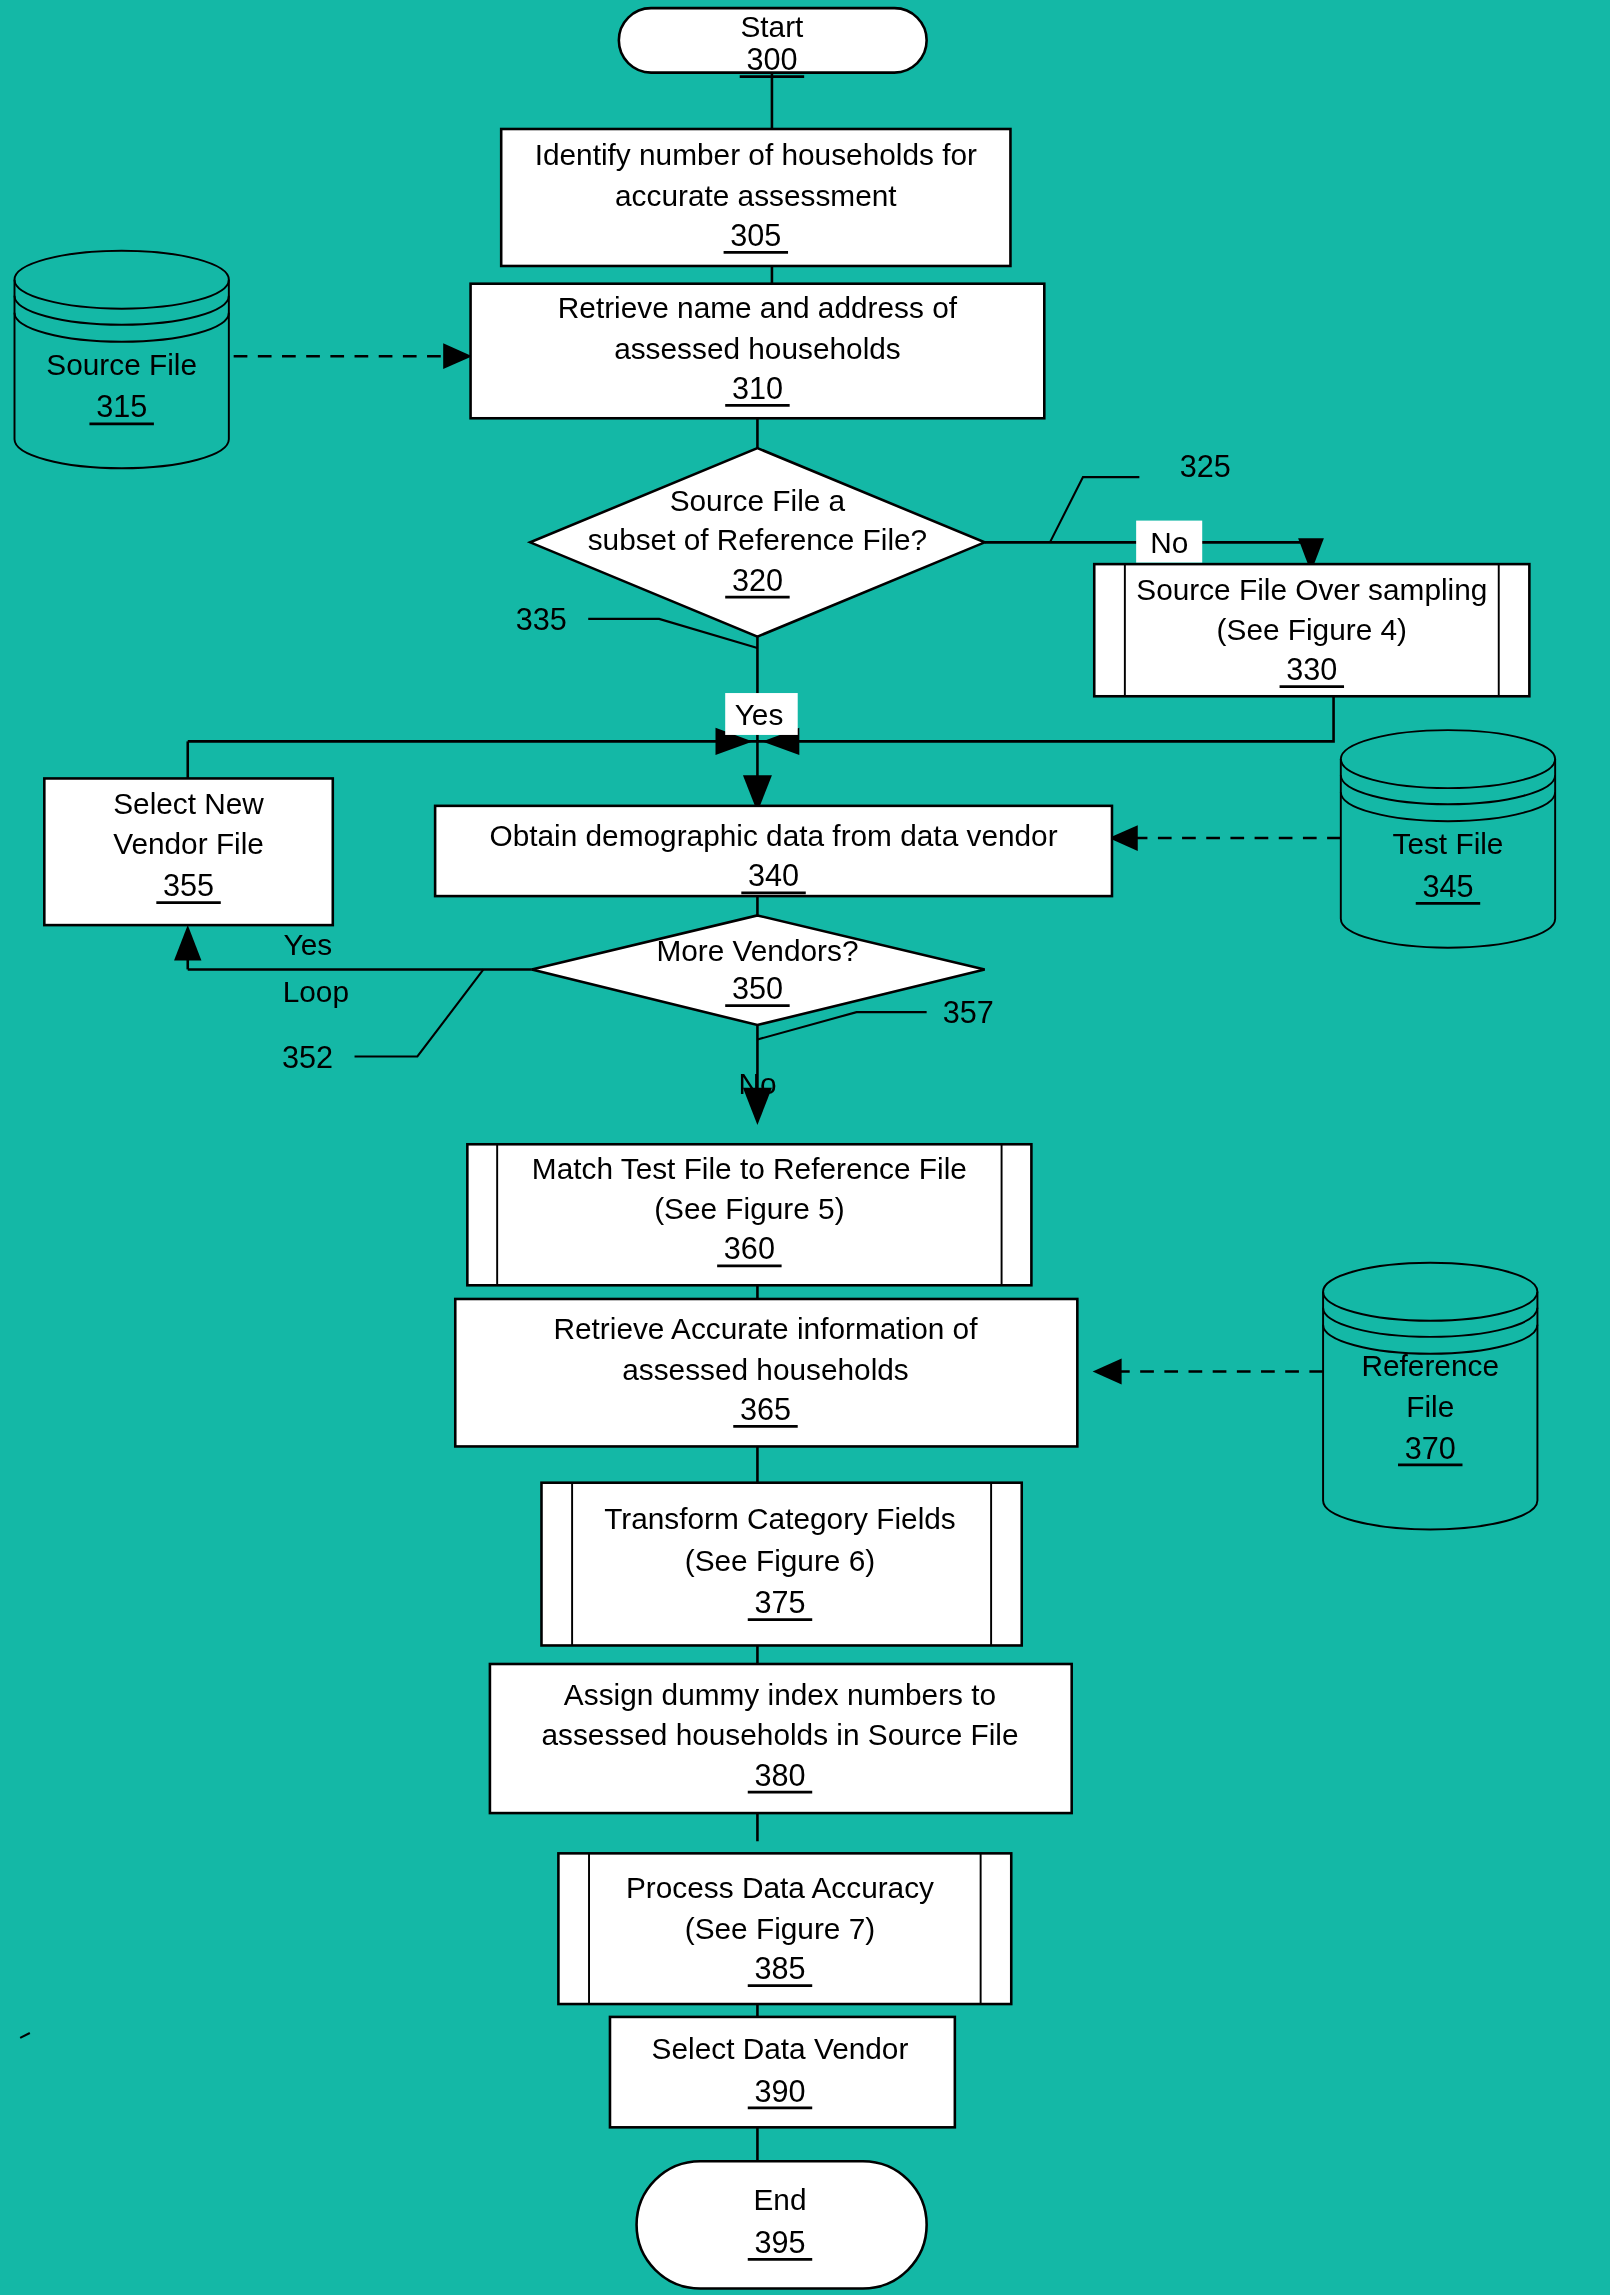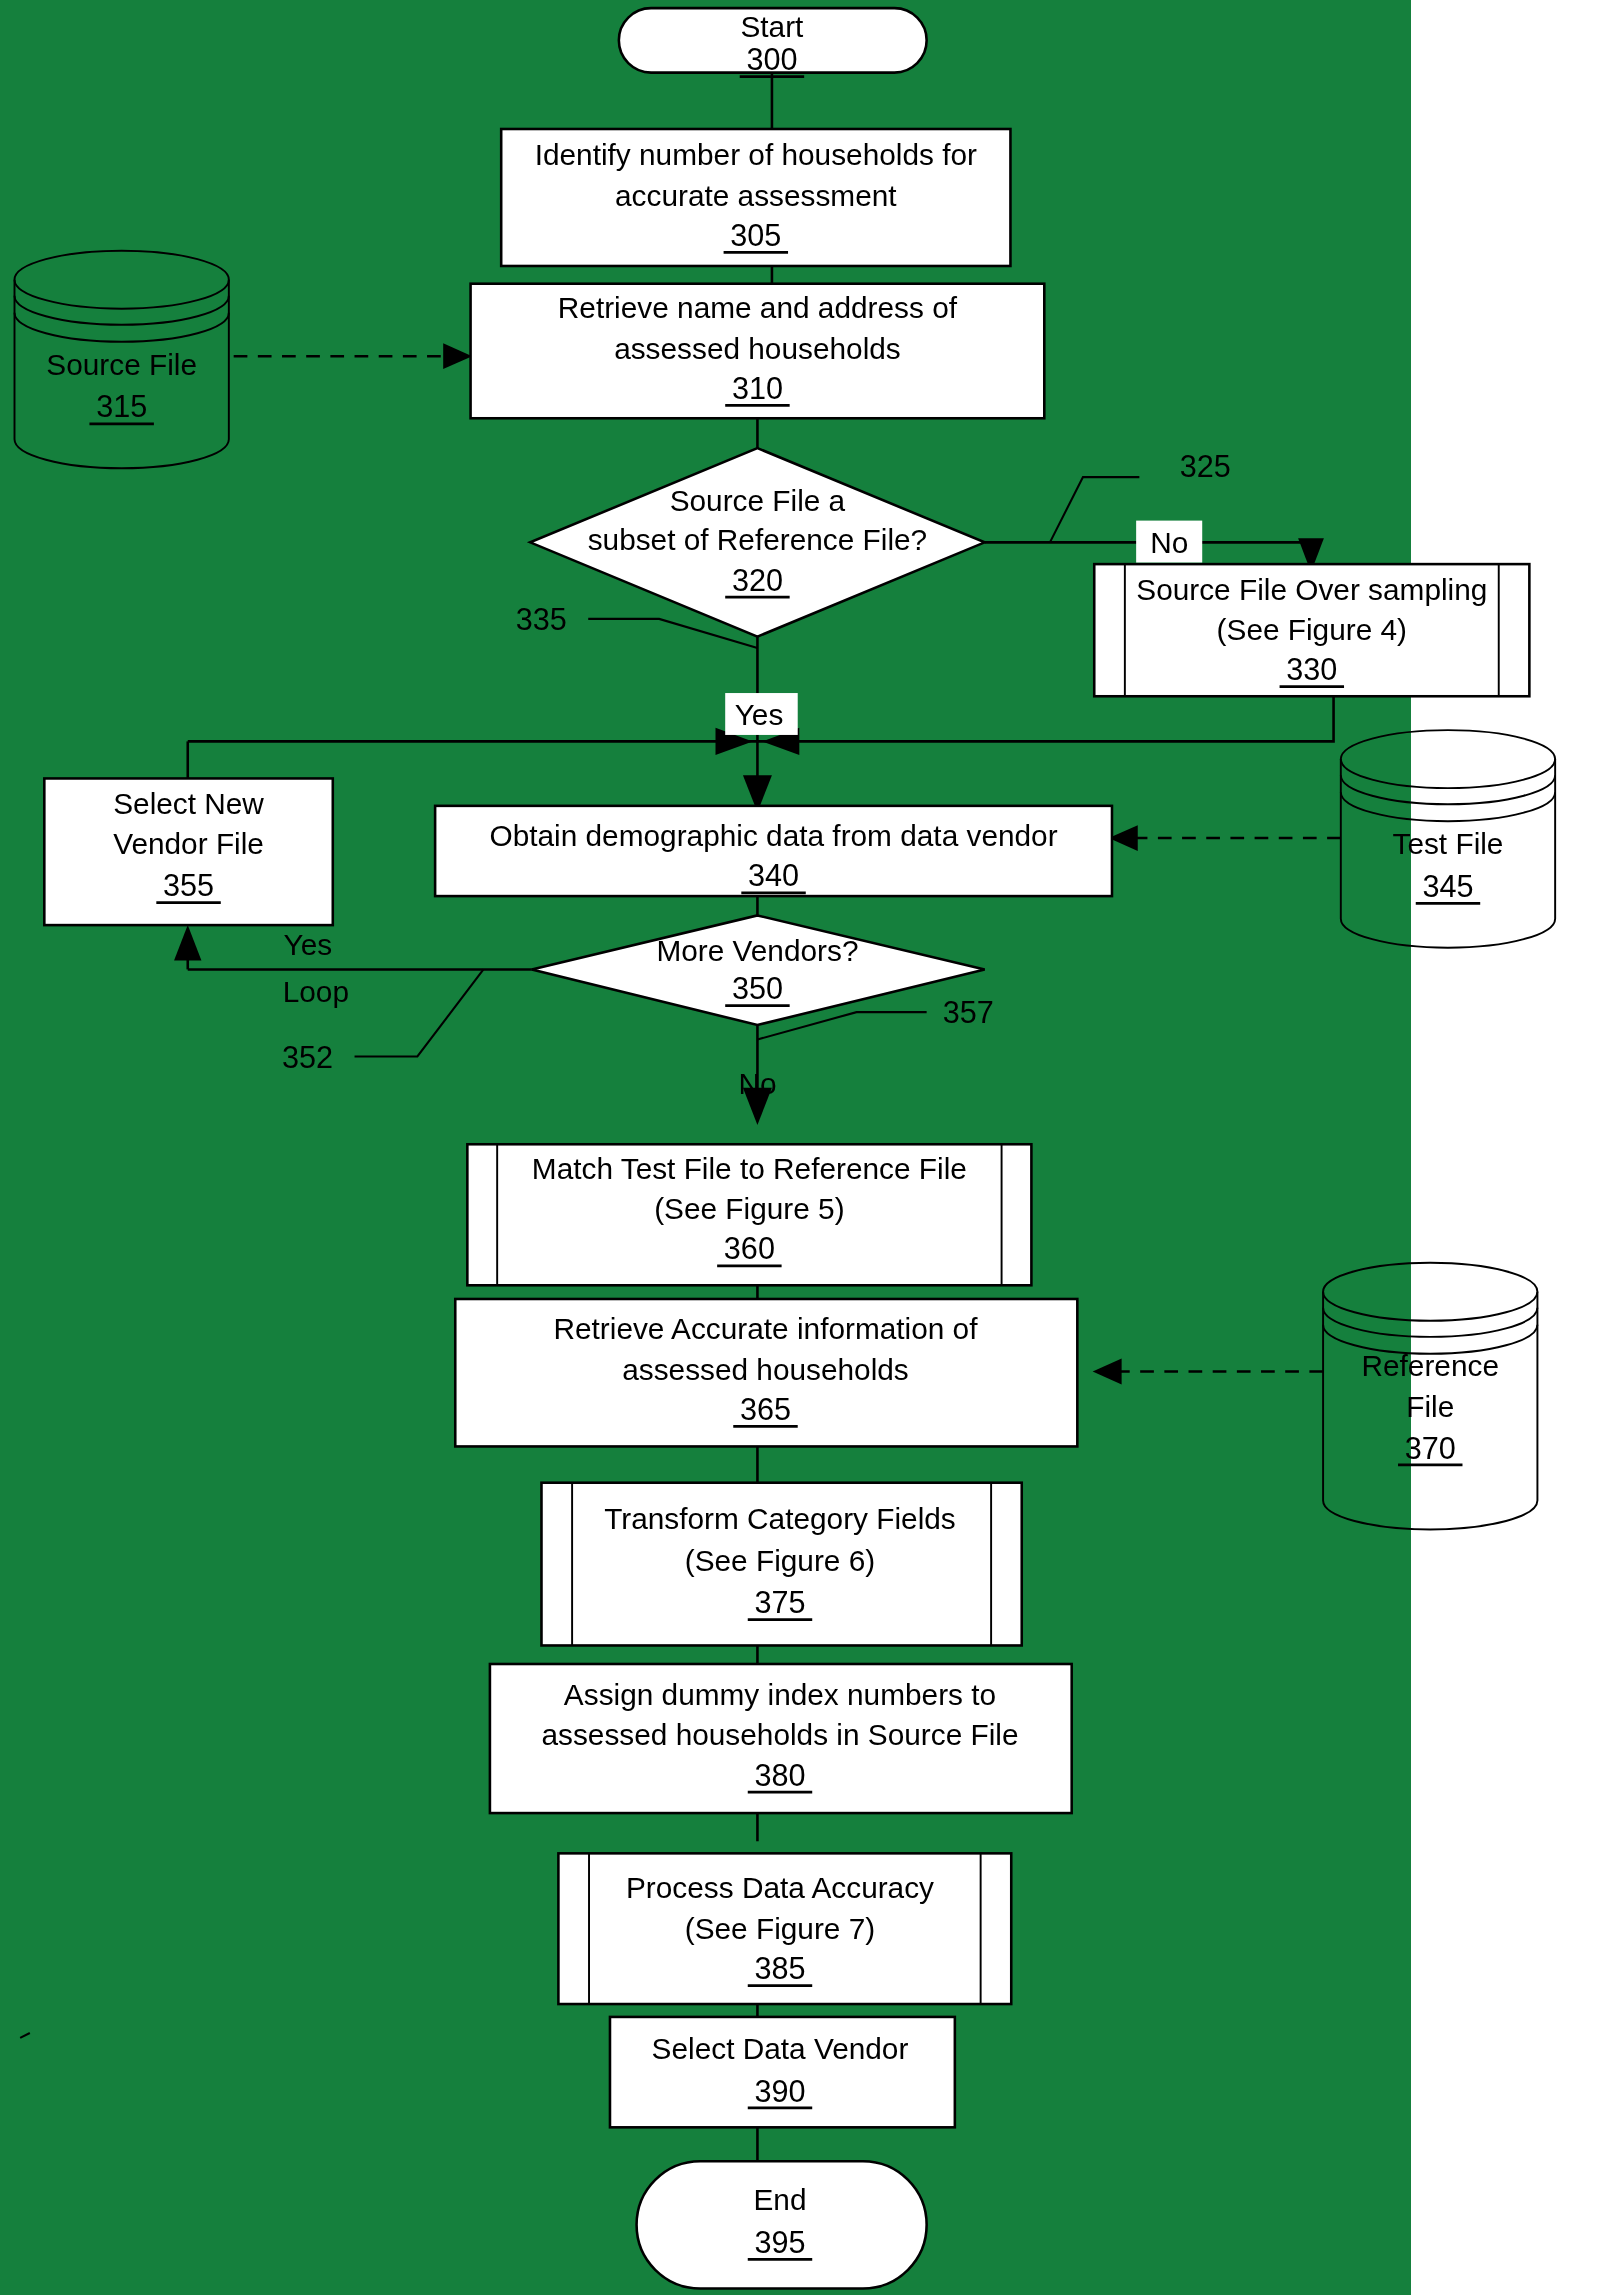--- a/index.html
+++ b/index.html
@@ -8,23 +8,23 @@
     background: #ffffff;
   }
   body {
     width: 1618px;
     height: 2295px;
     font-family: "Liberation Sans", sans-serif;
     overflow: hidden;
   }
   #figure-root {
     position: relative;
-    width: 1411px;
+    width: 1610px;
     height: 2295px;
-    background: #15803d;
+    background: #14b8a6;
   }
   svg.flow {
     display: block;
     width: 1618px;
     height: 2295px;
   }
   .shape {
     fill: #ffffff;
     stroke: #000000;
     stroke-width: 3.2;

